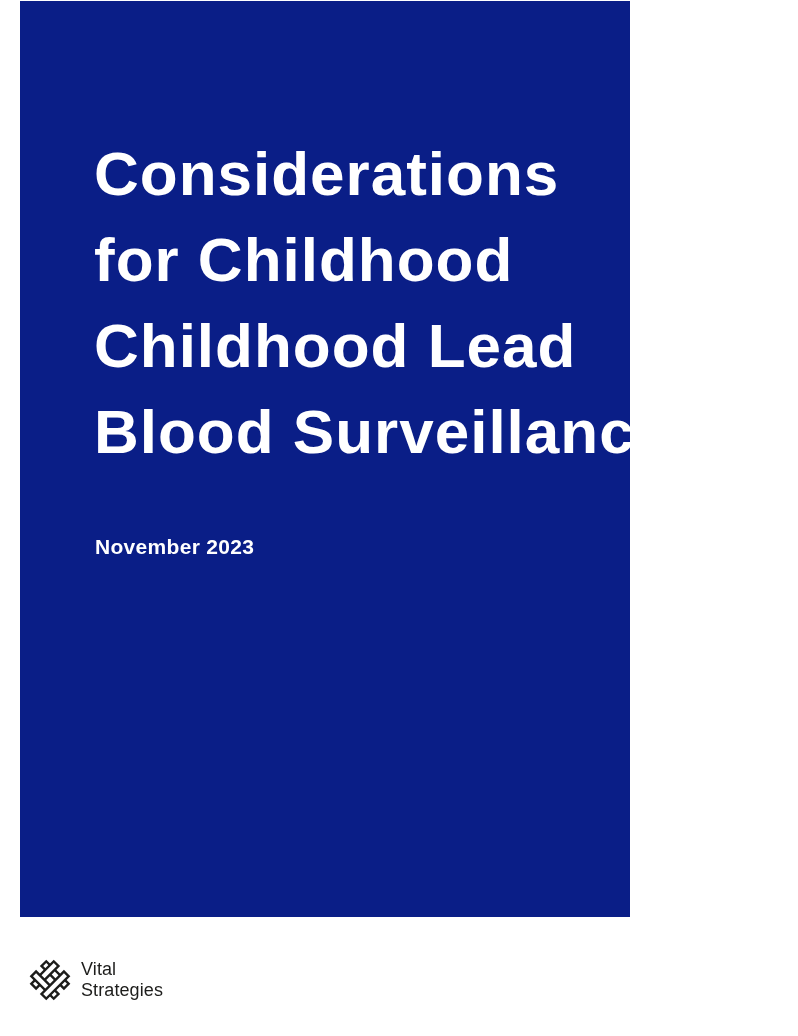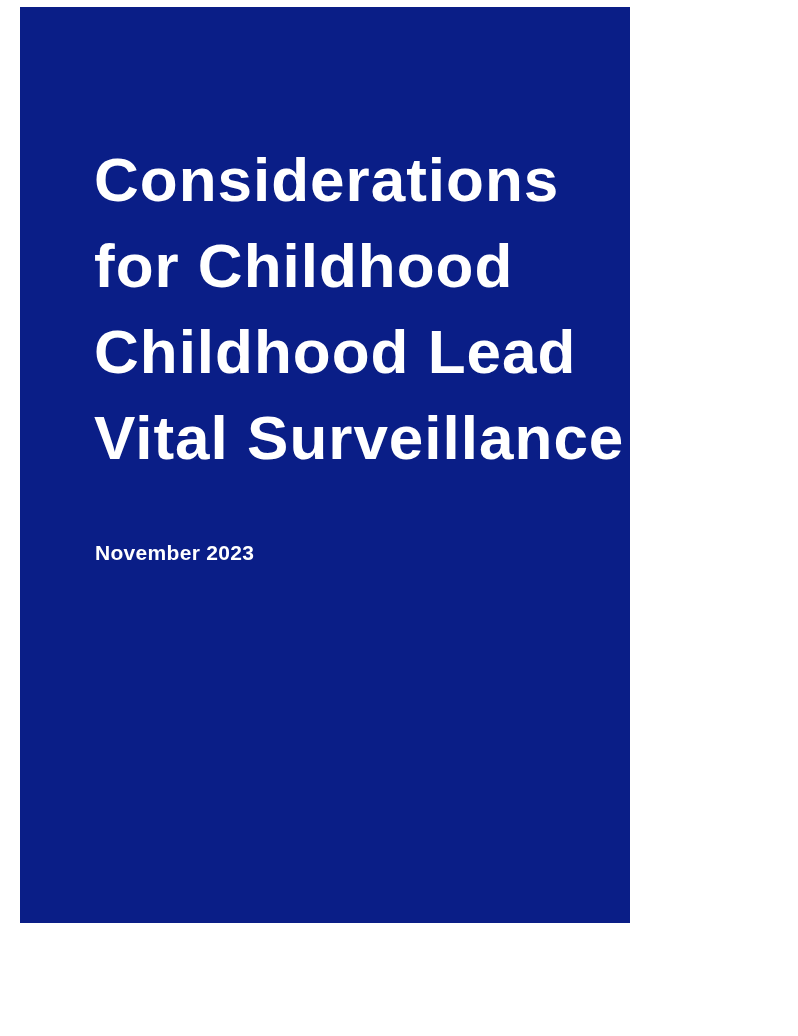--- a/index.html
+++ b/index.html
@@ -8,21 +8,21 @@
     position: relative;
     width: 798px;
     height: 1036px;
     background: #ffffff;
     overflow: hidden;
     font-family: "Liberation Sans", sans-serif;
   }
   .cover {
     position: absolute;
     left: 20px;
-    top: 7px;
+    top: 1px;
     width: 610px;
     height: 916px;
     background: #0a1e87;
   }
   .title {
     position: absolute;
     left: 74px;
     top: 130px;
     font-size: 62px;
     font-weight: 700;
@@ -69,19 +69,35 @@
 </head>
 <body>
 
 <div class="page">
 
   <div class="cover">
     <h1 class="title">
       <span class="line">Considerations</span>
       <span class="line">for Childhood</span>
       <span class="line">Childhood Lead</span>
-      <span class="line">Vital Surveillance</span>
+      <span class="line">Blood Surveillance</span>
     </h1>
     <div class="date">November 2023</div>
   </div>
 
+  <div class="footer">
+    <div class="logo">
+      <svg class="logo-mark" viewBox="0 0 100 100" aria-hidden="true">
+        <g transform="rotate(45 50 50)" fill="#ffffff" stroke="#1d1d1b" stroke-width="5" stroke-linejoin="miter">
+          <rect x="17" y="28" width="66" height="14"></rect>
+          <rect x="28" y="17" width="14" height="66"></rect>
+          <rect x="17" y="58" width="66" height="14"></rect>
+          <rect x="58" y="17" width="14" height="66"></rect>
+        </g>
+      </svg>
+      <div class="logo-text">
+        <span>Vital</span>
+        <span>Strategies</span>
+      </div>
+    </div>
+  </div>
 
 </div>
 
 </body></html>

